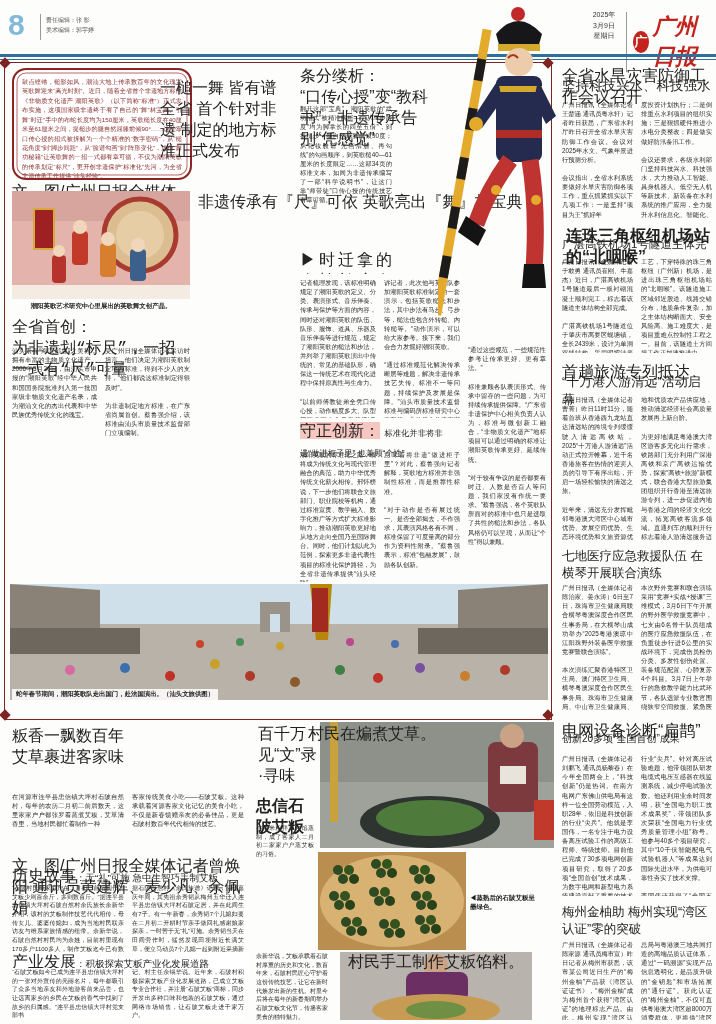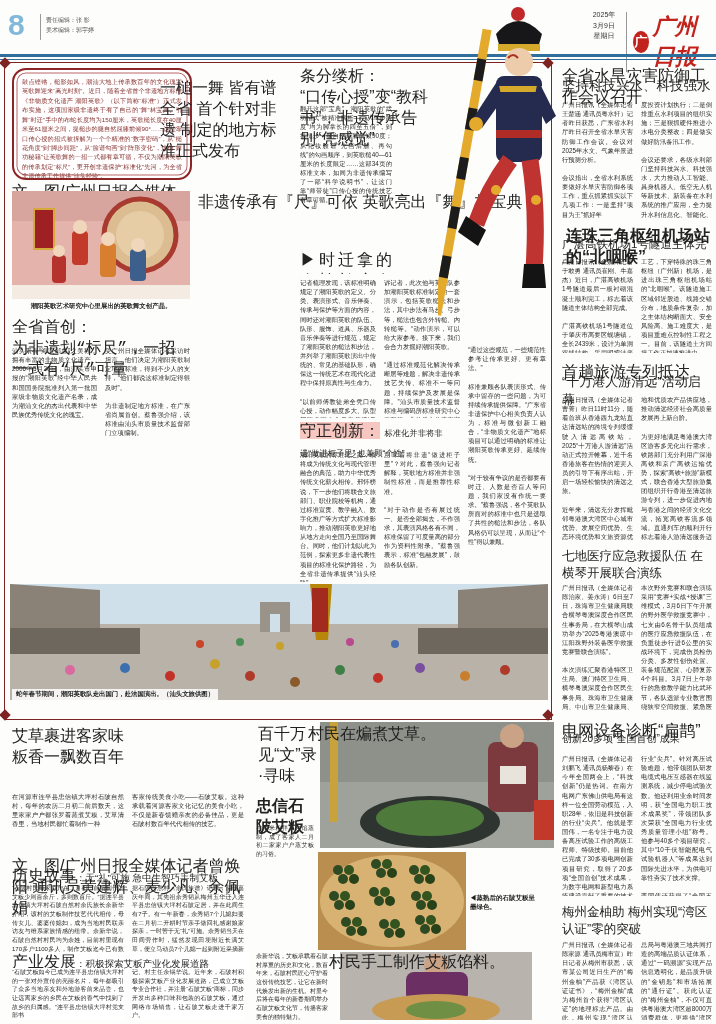--- a/index.html
+++ b/index.html
@@ -262,22 +262,22 @@
 <div class="abs r-head" style="left:562px;top:904px;width:150px;font-size:12.5px;">梅州金柚助
 梅州实现“湾区认证”零的突破</div>
 <div class="abs jt body-txt" style="left:562px;top:940px;width:71px;height:80px;">广州日报讯（全媒体记者陈家源 通讯员梅市宣）昨日记者从梅州市获悉，该市某公司近日生产的“梅州金柚”产品获《湾区认证证书》，“梅州金柚”成为梅州首个获得“湾区认证”的地理标志产品。由此，梅州实现“湾区认证”零的突破。
 
 “湾区认证”是国家市场监管</div>
 <div class="abs jt body-txt" style="left:641px;top:940px;width:71px;height:80px;">总局与粤港澳三地共同打造的高端品质认证体系，通过“一码溯源”实现产品信息透明化，是品质升级的“金钥匙”和市场拓展的“通行证”。获此认证的“梅州金柚”，不仅可直供粤港澳大湾区超8000万消费群体，更将借“湾区认证”的公信力，成为消费者“放心”“首选”的高品质产品。</div>
 
 <div class="abs vrule" style="left:252px;top:722px;height:298px;background:#cccccc;"></div>
 
 <div class="abs b-head" style="left:12px;top:726px;width:238px;">
+  <div><span class="redchar">粄</span><span>香一飘数百年</span></div>
   <div><span class="redchar">艾</span><span>草裹进客家味</span></div>
-  <div><span class="redchar">粄</span><span>香一飘数百年</span></div>
 </div>
 <div class="abs jt body-txt" style="left:12px;top:792px;width:112px;height:62px;">在河源市连平县忠信镇大坪村石陂自然村，每年的农历二月初二前后数天，这里家家户户都张罗着蒸煮艾粄，艾草清香里，当地村民都忙着制作一种</div>
 <div class="abs jt body-txt" style="left:132px;top:792px;width:112px;height:62px;">客家传统美食小吃——石陂艾粄。这种承载着河源客家文化记忆的美食小吃，不仅是新春馈赠亲友的必备佳品，更是石陂村数百年代代相传的技艺。</div>
 <div class="abs byline" style="left:12px;top:856px;width:234px;">文、图/广州日报全媒体记者曾焕阳 通讯员黄建辉、麦少凡、余佩娟</div>
 
 <div class="abs" style="left:12px;top:866px;width:238px;">
   <span class="hl">历史故事</span><span class="sechead" style="font-size:9.5px;">：无“礼”可施 急中生智巧手制艾粄</span>
 </div>
 <div class="abs jt body-txt" style="left:12px;top:884px;width:112px;height:112px;font-size:6px;">“石陂村民每家每户在二月初二前后制作的艾粄少则百余斤，多则数百斤。”据连平县忠信镇大坪村石陂自然村余氏族长余新华介绍，该村的艾粄制作技艺代代相传，母传女儿、婆婆传媳妇，成为当地村民联亲访友与维系家族情感的纽带。余新华说，石陂自然村村民均为余姓，目前村里现有170多户1100多人，制作艾粄迄今已有数百年历史。</div>
 <div class="abs jt body-txt" style="left:132px;top:884px;width:112px;height:112px;font-size:6px;">据石陂自然村《余氏族谱》记载，清朝嘉庆年间，其先祖余秀韬从梅州五华迁入连平县忠信镇大坪村石陂定居，并在此间生有7子。有一年新春，余秀韬7个儿媳妇要在二月初二开耕时节亲手做回礼感谢娘家探亲，一时苦于无“礼”可施。余秀韬当天在田间劳作时，猛然发现田埂附近长满艾草，便立马动员7个儿媳一起到附近采摘新鲜艾草，待艾草蒸熟捣烂，再</div>
@@ -339,13 +339,13 @@
 
 <div class="abs photo" style="left:340px;top:952px;width:192px;height:68px;">
   <svg width="192" height="68" viewBox="0 0 192 68">
     <rect width="192" height="68" fill="#b9b3ad"></rect>
     <circle cx="96" cy="14" r="12" fill="#caa285"></circle>
     <rect x="66" y="20" width="62" height="30" rx="8" fill="#6b2f63"></rect>
     <ellipse cx="96" cy="58" rx="64" ry="16" fill="#c89b55"></ellipse>
     <ellipse cx="96" cy="58" rx="30" ry="9" fill="#6f8f44"></ellipse>
   </svg>
 </div>
-<div class="abs vcap" style="left:329px;top:952px;height:56px;">村民手工制作艾粄馅料。</div>
+<div class="abs vcap" style="left:348px;top:952px;height:56px;">村民手工制作艾粄馅料。</div>
 
 </body></html>

